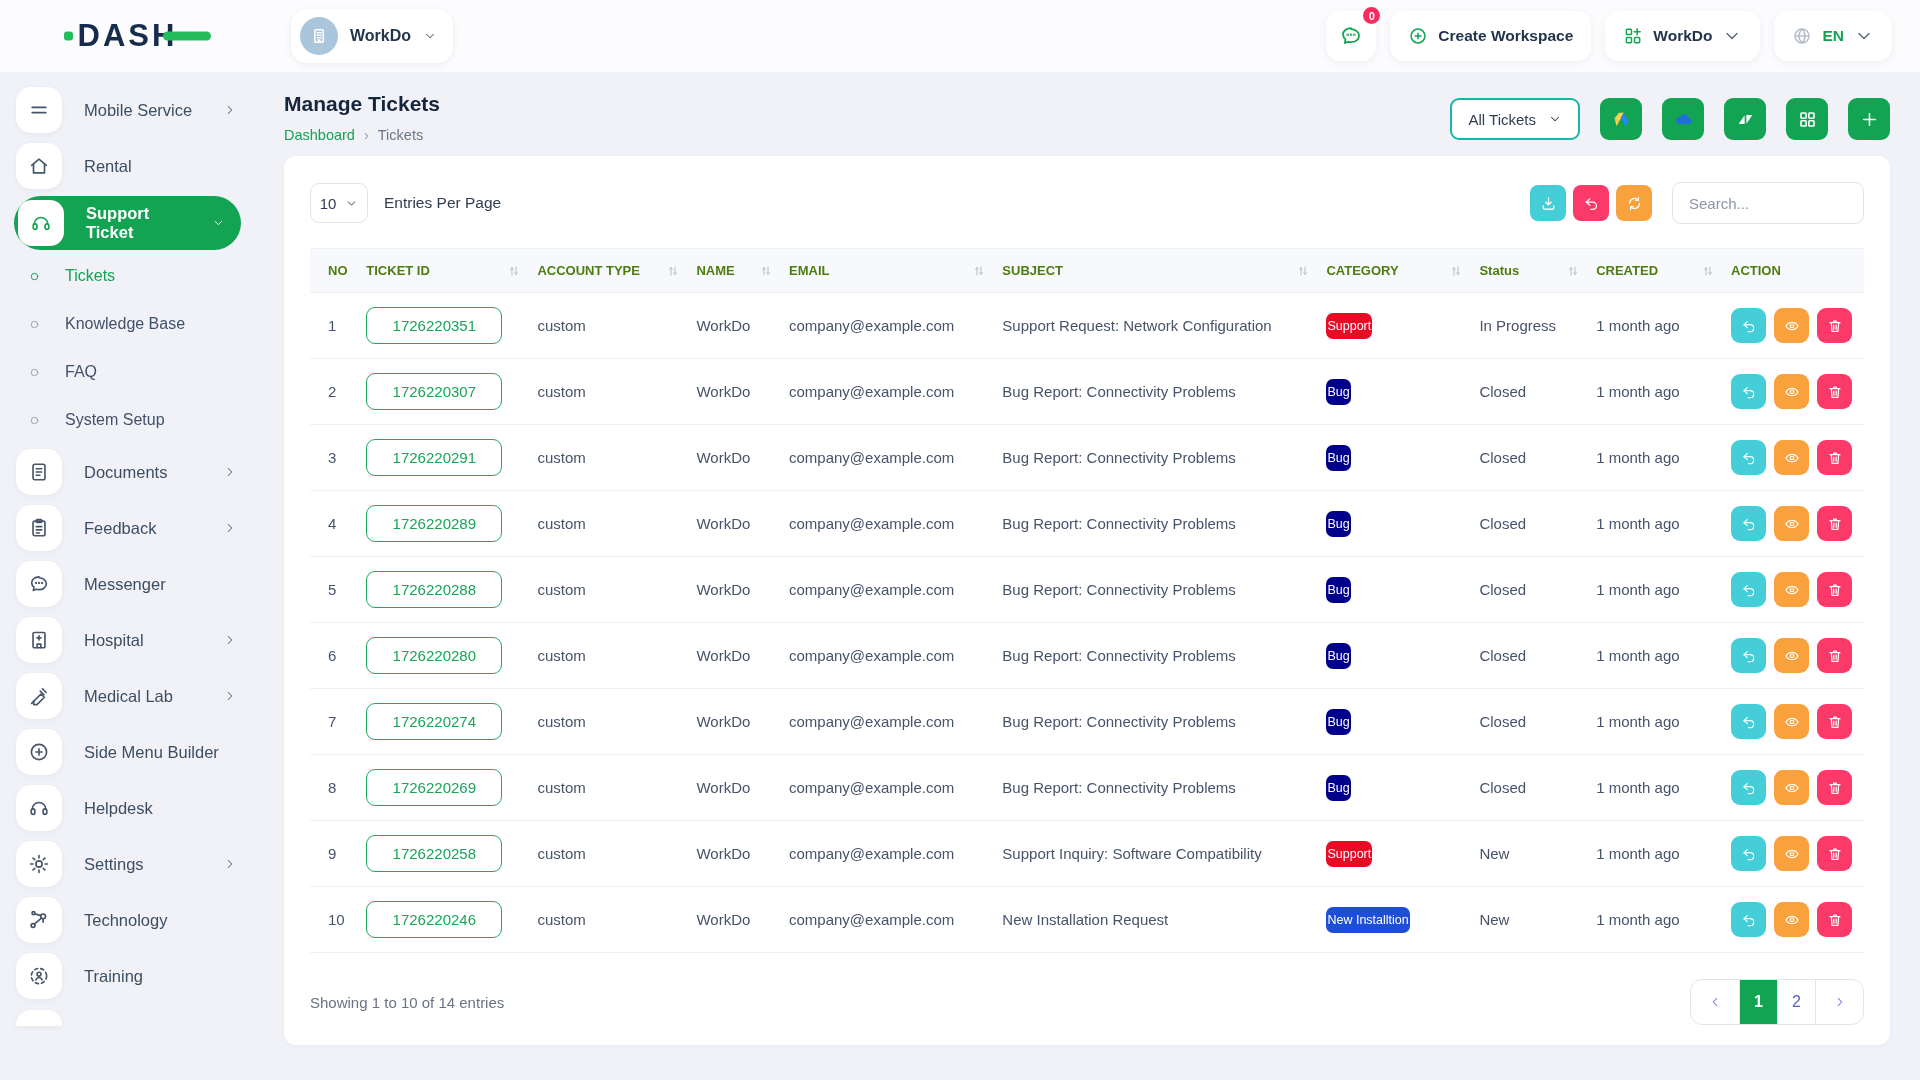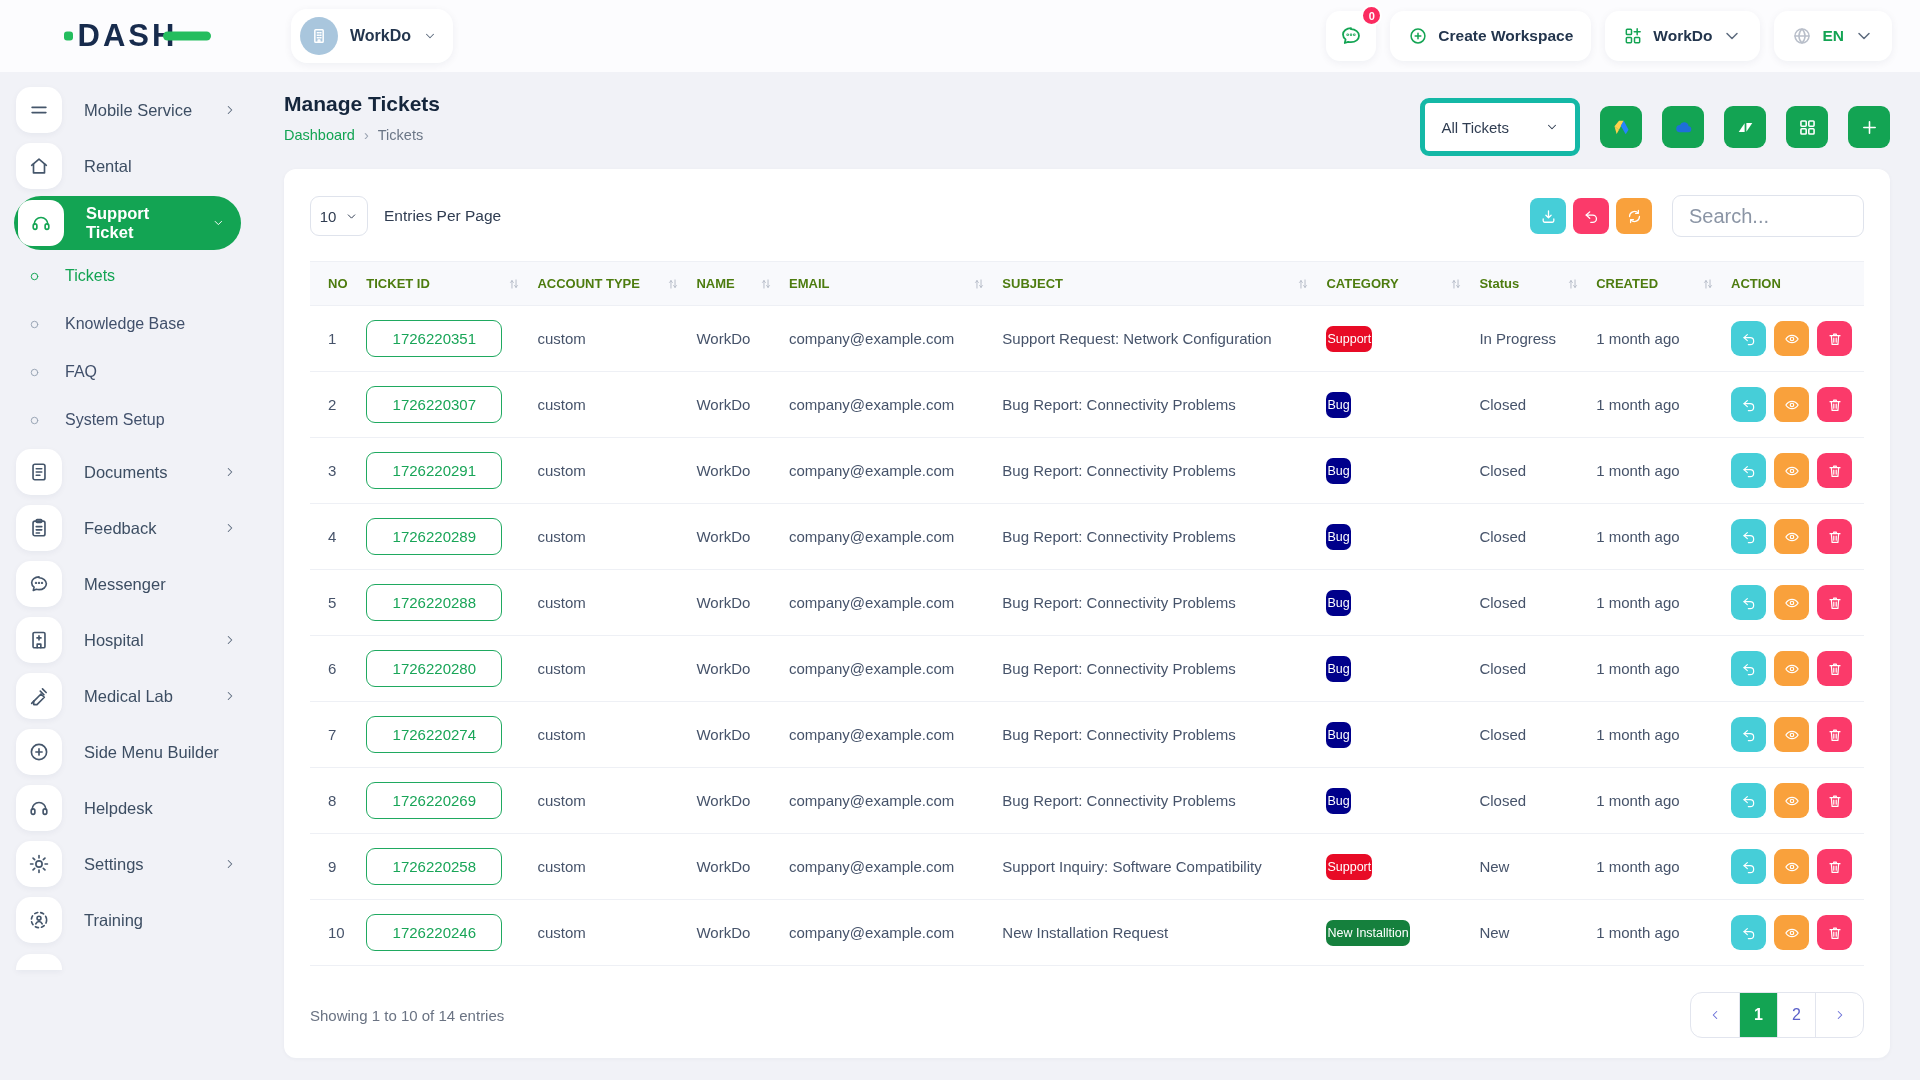--- a/index.html
+++ b/index.html
@@ -69,22 +69,22 @@
 
   
   .main{position:absolute; left:255px; top:72px; right:0; bottom:0; padding:14px 30px 0 29px;}
   .page-head{display:flex; justify-content:space-between; align-items:flex-start;}
   .page-title{font-size:21px; font-weight:700; color:#15263c; margin:6px 0 11px;}
   .breadcrumb{font-size:14.5px; display:flex; gap:9px; align-items:center;}
   .crumb-link{color:var(--green); cursor:pointer; text-decoration:none;}
   .crumb-sep{color:#9aa3b2;}
   .crumb-current{color:#6b7686;}
   .head-actions{display:flex; gap:10px; align-items:center; margin-top:12px;}
-  .filter-select{height:58px; background:#fff; border:5px solid #14b8a6; border-radius:9px;
-                 padding:0 16px; font-size:15px; color:#2f3c51; display:flex; gap:36px;
+  .filter-select{height:42px; background:#fff; border:2px solid #14b8a6; border-radius:9px;
+                 padding:0 16px; font-size:15px; color:#2f3c51; display:flex; gap:12px;
                  align-items:center; cursor:pointer;}
   .filter-select .chev{color:#2f3c51;}
   .iconbtn{width:42px; height:42px; border-radius:9px; background:var(--green); cursor:pointer;
            display:flex; align-items:center; justify-content:center; color:#fff;}
   .iconbtn .ic, .iconbtn .fic{width:21px; height:21px;}
 
   
   .card{background:#fff; border-radius:12px; margin-top:13px; padding:26px 26px 20px;
         min-height:880px; box-shadow:0 1px 4px rgba(25,39,70,.04);}
   .toolbar{display:flex; align-items:center; margin-bottom:24px;}
@@ -92,21 +92,21 @@
                   display:flex; align-items:center; justify-content:center; gap:9px; font-size:15px;
                   color:#2f3c51; cursor:pointer;}
   .entries-select .chev{color:#2f3c51; width:13px; height:13px;}
   .entries-label{margin-left:16px; font-size:15.5px; color:#2f3c51;}
   .toolbar-right{margin-left:auto; display:flex; align-items:center; gap:7px;}
   .sm-btn{width:36px; height:36px; border-radius:8px; display:flex; align-items:center;
           justify-content:center; color:#fff; cursor:pointer;}
   .sm-btn .ic{width:17px; height:17px;}
   .btn-cyan{background:var(--cyan);} .btn-pink{background:var(--pink);} .btn-orange{background:var(--orange);}
   .search-input{width:192px; height:42px; border:1px solid #dfe3ec; border-radius:9px; margin-left:13px;
-                padding:0 16px; font-size:20px; color:#3c4657; outline:none;
+                padding:0 16px; font-size:15px; color:#3c4657; outline:none;
                 font-family:"Liberation Sans", sans-serif;}
   .search-input::placeholder{color:#8b95a5;}
 
   table{width:100%; border-collapse:collapse; table-layout:fixed;}
   thead th{background:#f8f9fc; border-top:1px solid var(--row-border); border-bottom:1px solid var(--row-border);
            padding:14px 8px; font-size:13px; font-weight:700; color:#4d7c0f; text-align:left;}
   th .thc{display:flex; align-items:center; justify-content:space-between; gap:4px;}
   .sort-ic{width:14px; height:14px; color:#b6bcc8; flex:0 0 14px;}
   .sort-ic svg{stroke:currentColor; fill:none; stroke-width:1.7; stroke-linecap:round; stroke-linejoin:round;}
   th:first-child, td:first-child{padding-left:18px;}
@@ -398,20 +398,33 @@
             </svg>
           </span>
         </span>
     <span>Settings</span>
     <span class="chev ic">
           <svg viewBox="0 0 24 24">
             <path d="M9 6l6 6-6 6"></path>
           </svg>
         </span>
       </div>
+      <div class="side-item">
+    <span class="icon-box">
+          <span class="ic">
+            <svg viewBox="0 0 24 24">
+              <circle cx="16.5" cy="8" r="2.6"></circle>
+              <circle cx="6" cy="4.5" r="1.6"></circle>
+              <circle cx="5.5" cy="18" r="2.1"></circle>
+              <path d="M7.5 5.3l6.6 1.9M14.6 9.9l-7.4 6.4M16.5 10.6v3.8"></path>
+            </svg>
+          </span>
+        </span>
+    <span>Technology</span>
+    </div>
       <div class="side-item">
     <span class="icon-box">
           <span class="ic">
             <svg viewBox="0 0 24 24">
               <circle cx="12" cy="12" r="8.3" stroke-dasharray="3.4 3.4"></circle>
               <circle cx="12" cy="10" r="2.1"></circle>
               <path d="M8.5 16.2c.8-1.7 2-2.6 3.5-2.6s2.7.9 3.5 2.6"></path>
             </svg>
           </span>
         </span>
@@ -983,21 +996,21 @@
     </span>
             </td>
           </tr>
           <tr>
     <td>10</td>
     <td><button class="tid-btn">1726220246</button></td>
     <td>custom</td>
     <td>WorkDo</td>
     <td>company@example.com</td>
     <td>New Installation Request</td>
-    <td><span class="badge" style="background:#15803d">New Installtion</span></td>
+    <td><span class="badge" style="background:#1d4ed8">New Installtion</span></td>
     <td>New</td>
     <td>1 month ago</td>
     <td>
               <span class="acts">
       <span class="act btn-cyan">
                   <span class="ic">
                     <svg viewBox="0 0 24 24">
                       <path d="M9.5 5.5 4.5 10l5 4.5"></path>
                       <path d="M4.5 10h9.3a5.2 5.2 0 0 1 0 10.4H11"></path>
                     </svg>

